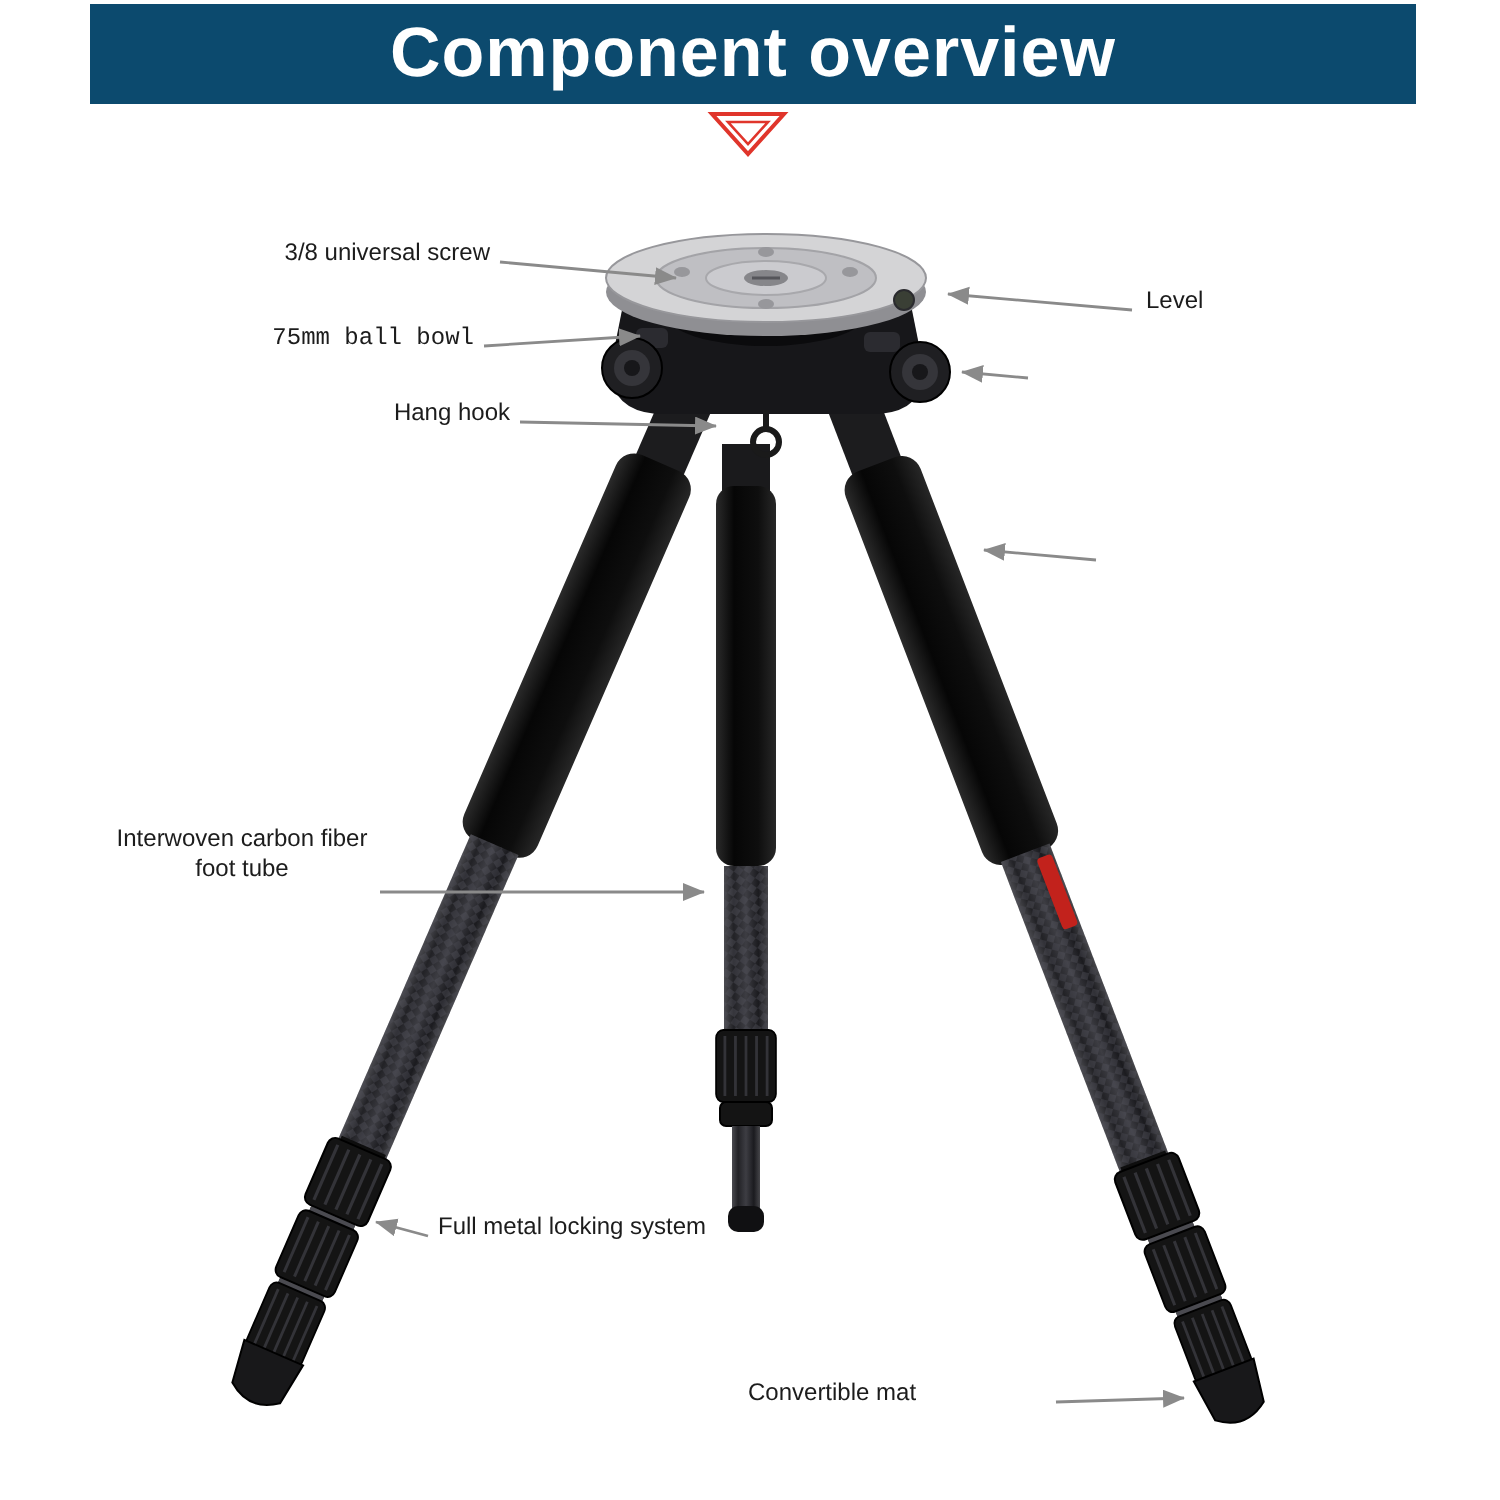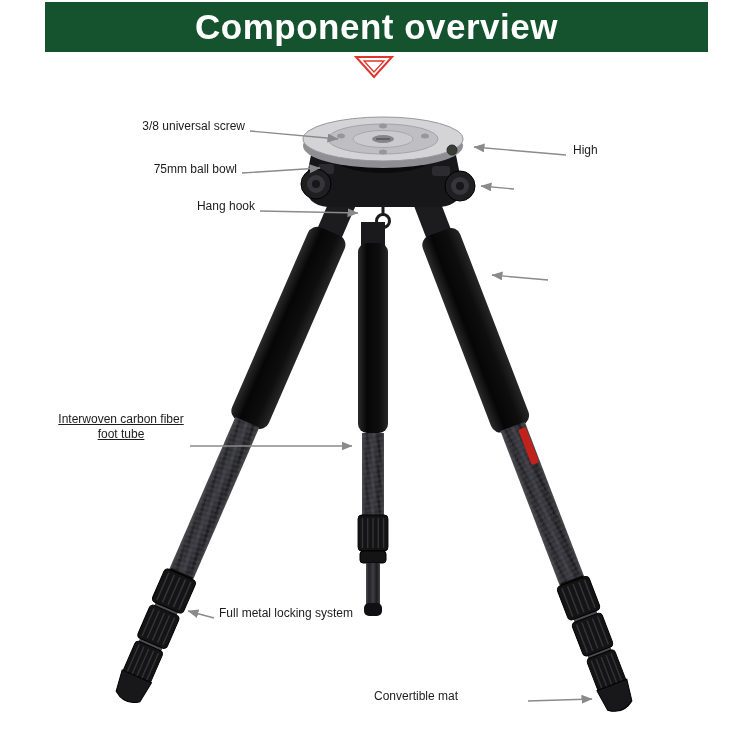--- a/index.html
+++ b/index.html
@@ -2,34 +2,34 @@
 <html><head>
 <meta charset="utf-8">
 <style>
   html,body { margin:0; padding:0; background:#fff; }
   .canvas {
     position:relative; width:750px; height:750px; background:#ffffff;
     font-family:"Liberation Sans", sans-serif; overflow:hidden;
   }
   .banner {
     position:absolute; left:45px; top:2px; width:663px; height:50px;
-    background:#14532d; display:flex; align-items:center; justify-content:center;
+    background:#0c4a6e; display:flex; align-items:center; justify-content:center;
   }
   .banner h1 {
     margin:0; color:#fff; font-size:35px; font-weight:700; letter-spacing:0.5px;
     font-family:"Liberation Sans", sans-serif;
   }
   .scene { position:absolute; left:0; top:0; }
   .label {
     position:absolute; font-size:12px; color:#1c1c1c; line-height:1.28;
     white-space:nowrap;
   }
   .label.right { text-align:right; }
   .label.wrap { white-space:normal; }
-  .label.center { text-align:center;text-decoration:underline; }
+  .label.center { text-align:center; }
 </style>
 </head>
 <body>
 
 <div class="canvas">
 
   <div class="banner">
     <h1>Component overview</h1>
   </div>
 
@@ -163,23 +163,23 @@
       <line x1="260" y1="211" x2="358" y2="213" marker-end="url(#ah)"></line>
       <line x1="548" y1="280" x2="492" y2="275" marker-end="url(#ah)"></line>
       <line x1="190" y1="446" x2="352" y2="446" marker-end="url(#ah)"></line>
       <line x1="214" y1="618" x2="188" y2="611" marker-end="url(#ah)"></line>
       <line x1="528" y1="701" x2="592" y2="699" marker-end="url(#ah)"></line>
     </g>
   </svg>
 
   <div class="label right" style="right:505px; top:119px;">3/8 universal screw</div>
 
-  <div class="label" style="left:573px; top:143px;">High</div>
+  <div class="label" style="left:573px; top:143px;">Level</div>
 
-  <div class="label right" style="right:513px; top:162px;">75mm ball bowl</div>
+  <div class="label right" style="right:513px; top:162px;font-family:Liberation Mono, monospace;">75mm ball bowl</div>
 
 
   <div class="label right" style="right:495px; top:199px;">Hang hook</div>
 
 
   <div class="label wrap center" style="left:57px; top:412px; width:128px;">Interwoven carbon fiber foot tube</div>
 
   <div class="label" style="left:374px; top:689px;">Convertible mat</div>
 
   <div class="label" style="left:219px; top:606px;">Full metal locking system</div>

